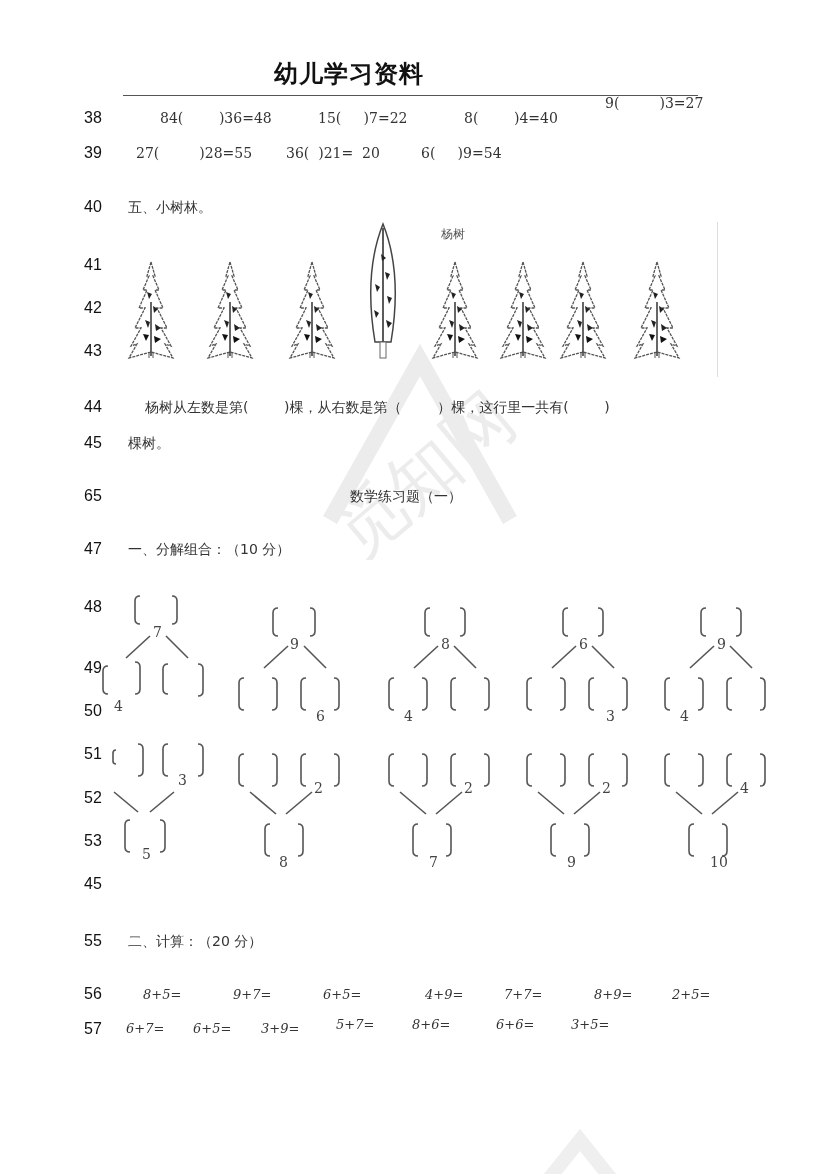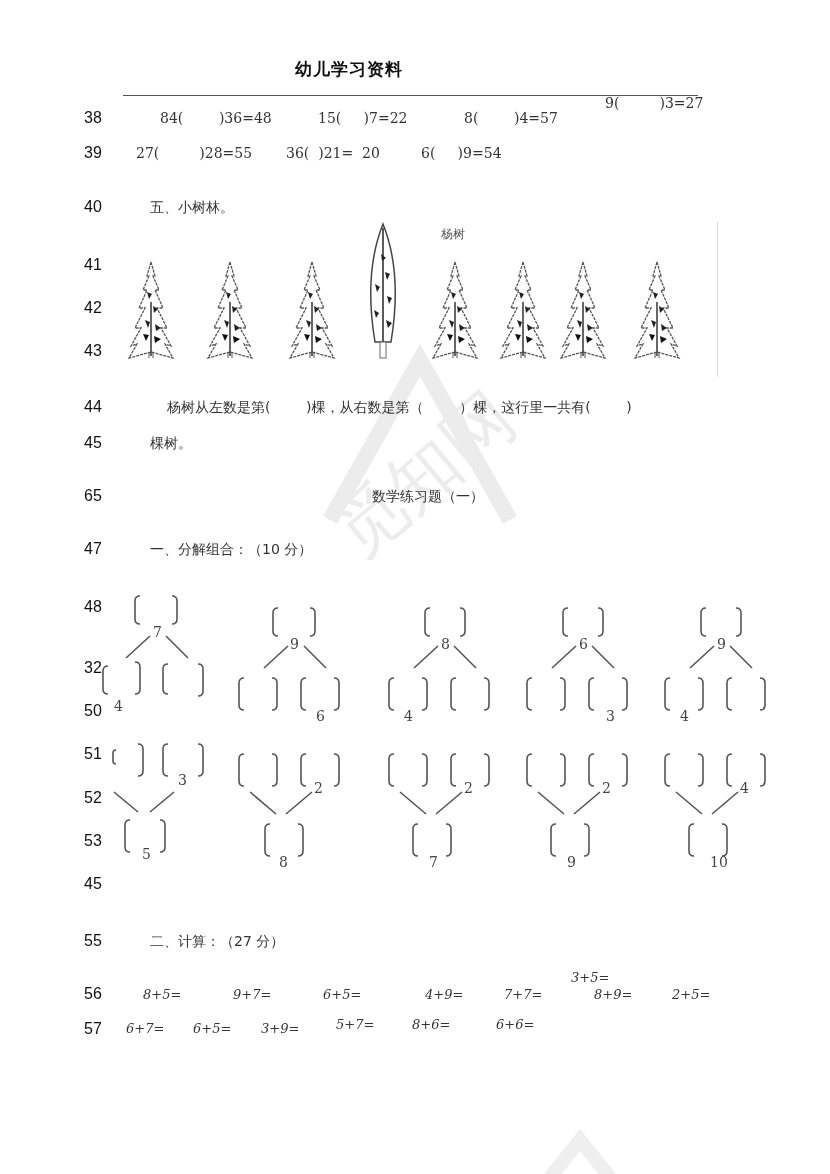--- a/index.html
+++ b/index.html
@@ -1,25 +1,25 @@
 <!DOCTYPE html>
 <html><head>
 <meta charset="utf-8">
 <style>
   html, body { margin: 0; padding: 0; background: #ffffff; }
   body { width: 830px; height: 1174px; position: relative; overflow: hidden;
          font-family: "DejaVu Serif", "Liberation Serif", serif; color: #333; }
   .abs { position: absolute; }
   .title { left: 0; width: 698px; top: 58px; text-align: center; font-family: "DejaVu Sans", sans-serif;
-           font-weight: bold; font-size: 17px; color: #111; letter-spacing: 1px; }
+           font-weight: bold; font-size: 24px; color: #111; letter-spacing: 1px; }
   .rule { left: 123px; top: 95px; width: 575px; height: 0; border-top: 1px solid #555; }
   .ln { left: 84px; width: 30px; font-family: "Liberation Sans", "DejaVu Sans", sans-serif;
         font-size: 16px; color: #111; }
   .txt { font-size: 14px; color: #333; white-space: pre; }
-  .cjk { font-family: "DejaVu Sans", sans-serif; font-size: 14px; color: #333; white-space: pre; margin-left: 22px; }
+  .cjk { font-family: "DejaVu Sans", sans-serif; font-size: 14px; color: #333; white-space: pre; }
   .watermark { left: 290px; top: 300px; width: 260px; height: 260px; opacity: 0.07; pointer-events: none; }
   .watermark2 { left: 480px; top: 1120px; width: 200px; height: 120px; opacity: 0.06; pointer-events: none; }
   .tree-frame { left: 127px; top: 222px; width: 590px; height: 155px; border-right: 1px solid #ddd; }
   .tree { position: absolute; margin-left: 44px; }
   .yang-label { font-family: "DejaVu Sans", sans-serif; font-size: 12px; color: #555; }
   .diag svg { overflow: visible; }
   .dnum { font-size: 14px; color: #444; }
   .eq { font-size: 13px; color: #333; white-space: pre; font-style: italic; }
 </style>
 </head>
@@ -42,33 +42,33 @@
 <div class="abs ln" style="top:144px">39</div>
 <div class="abs ln" style="top:198px">40</div>
 <div class="abs ln" style="top:256px">41</div>
 <div class="abs ln" style="top:299px">42</div>
 <div class="abs ln" style="top:342px">43</div>
 <div class="abs ln" style="top:398px">44</div>
 <div class="abs ln" style="top:434px">45</div>
 <div class="abs ln" style="top:487px">65</div>
 <div class="abs ln" style="top:540px">47</div>
 <div class="abs ln" style="top:598px">48</div>
-<div class="abs ln" style="top:659px">32</div>
+<div class="abs ln" style="top:659px">49</div>
 <div class="abs ln" style="top:702px">50</div>
 <div class="abs ln" style="top:745px">51</div>
 <div class="abs ln" style="top:789px">52</div>
 <div class="abs ln" style="top:832px">53</div>
 <div class="abs ln" style="top:875px">45</div>
 <div class="abs ln" style="top:932px">55</div>
 <div class="abs ln" style="top:985px">56</div>
 <div class="abs ln" style="top:1020px">57</div>
 
 <div class="abs txt" style="top:110px; left:160px">84(        )36=48</div>
 <div class="abs txt" style="top:110px; left:318px">15(     )7=22</div>
-<div class="abs txt" style="top:110px; left:464px">8(        )4=57</div>
+<div class="abs txt" style="top:110px; left:464px">8(        )4=40</div>
 <div class="abs txt" style="top:95px; left:605px">9(         )3=27</div>
 
 <div class="abs txt" style="top:145px; left:136px">27(         )28=55</div>
 <div class="abs txt" style="top:145px; left:286px">36(  )21=  20</div>
 <div class="abs txt" style="top:145px; left:421px">6(     )9=54</div>
 
 <div class="abs cjk" style="top:199px; left:128px">五、小树林。</div>
 
 <div class="abs tree-frame">
   <svg width="590" height="155" viewBox="0 0 590 155">
@@ -279,29 +279,29 @@
       <line x1="14" y1="42" x2="40" y2="64"></line>
         <line x1="50" y1="64" x2="76" y2="42"></line>
       <path d="M32 74 q-5 0 -5 5 v22 q0 5 5 5"></path>
         <path d="M60 74 q5 0 5 5 v22 q0 5 -5 5"></path>
     </g>
   </svg>
   <span class="abs dnum" style="left:78px; top:30px">4</span>
   <span class="abs dnum" style="left:48px; top:104px">10</span>
 </div>
 
-<div class="abs cjk" style="top:933px; left:128px">二、计算：（27 分）</div>
+<div class="abs cjk" style="top:933px; left:128px">二、计算：（20 分）</div>
 
 <div class="abs eq" style="top:987px; left:143px">8+5=</div>
 <div class="abs eq" style="top:987px; left:233px">9+7=</div>
 <div class="abs eq" style="top:987px; left:323px">6+5=</div>
 <div class="abs eq" style="top:987px; left:425px">4+9=</div>
 <div class="abs eq" style="top:987px; left:504px">7+7=</div>
 <div class="abs eq" style="top:987px; left:594px">8+9=</div>
 <div class="abs eq" style="top:987px; left:672px">2+5=</div>
 
 <div class="abs eq" style="top:1021px; left:126px">6+7=</div>
 <div class="abs eq" style="top:1021px; left:193px">6+5=</div>
 <div class="abs eq" style="top:1021px; left:261px">3+9=</div>
 <div class="abs eq" style="top:1017px; left:336px">5+7=</div>
 <div class="abs eq" style="top:1017px; left:412px">8+6=</div>
 <div class="abs eq" style="top:1017px; left:496px">6+6=</div>
-<div class="abs eq" style="top:970px; left:571px">3+5=</div>
+<div class="abs eq" style="top:1017px; left:571px">3+5=</div>
 
 </body></html>

